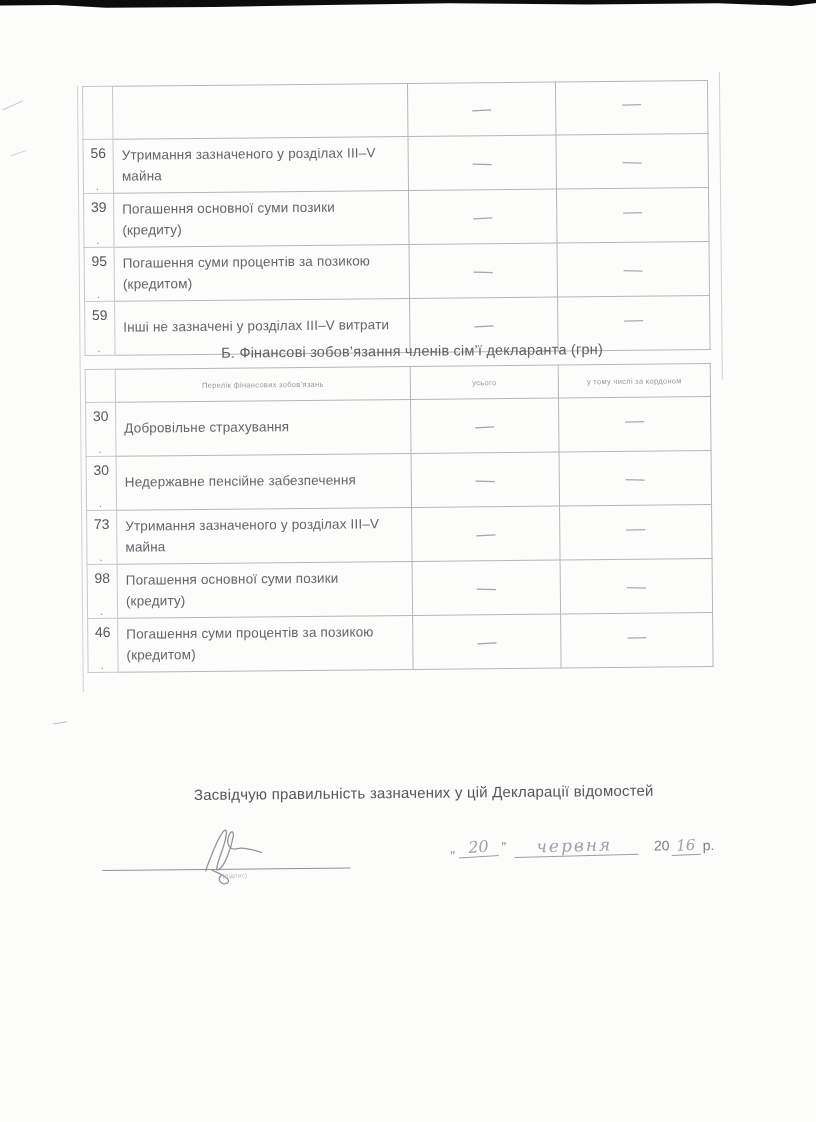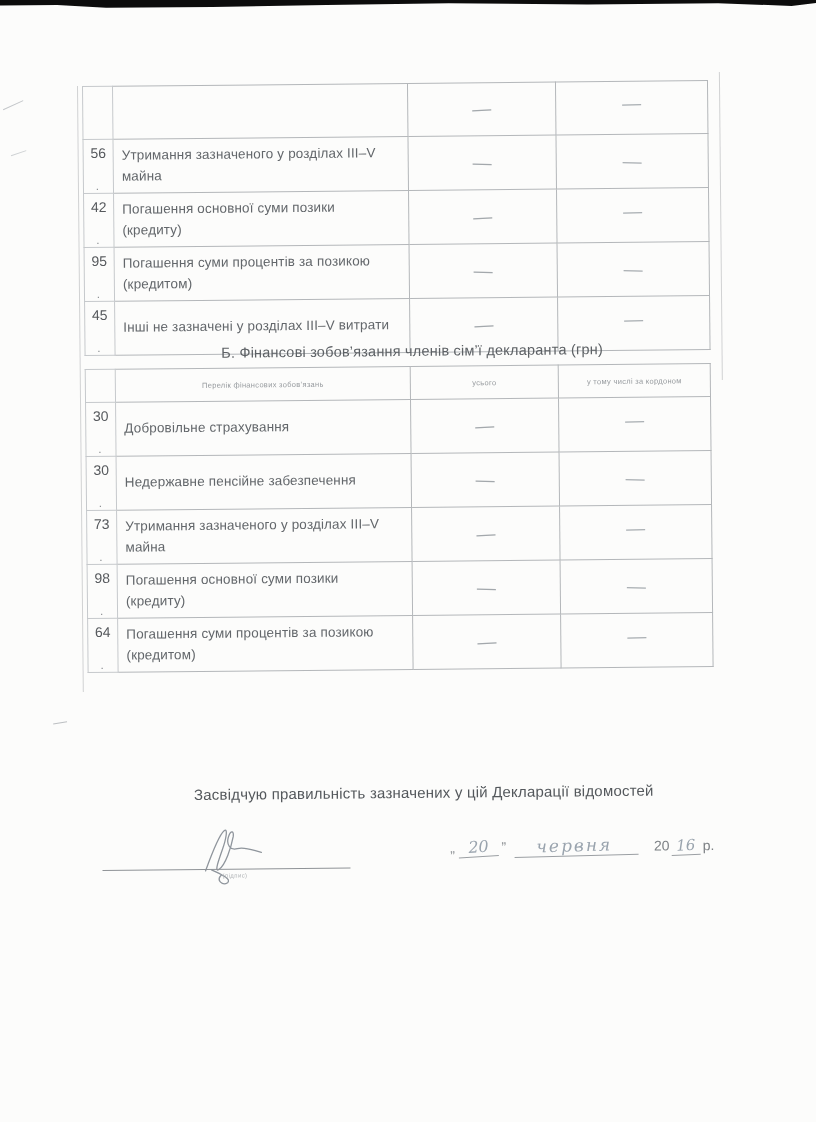--- a/index.html
+++ b/index.html
@@ -137,21 +137,21 @@
               </div>
     </td>
     <td class="label">Утримання зазначеного у розділах III–V майна</td>
     <td class="val"><span class="dash">—</span></td>
     <td class="val"><span class="dash">—</span></td>
   </tr>
 
   <tr>
     <td class="num">
       <div class="num-inner">
-                <span class="n">42</span>
+                <span class="n">39</span>
                 <span class="dt">.</span>
               </div>
     </td>
     <td class="label">Погашення основної суми позики (кредиту)</td>
     <td class="val"><span class="dash">—</span></td>
     <td class="val"><span class="dash">—</span></td>
   </tr>
 
   <tr>
     <td class="num">
@@ -161,21 +161,21 @@
               </div>
     </td>
     <td class="label">Погашення суми процентів за позикою (кредитом)</td>
     <td class="val"><span class="dash">—</span></td>
     <td class="val"><span class="dash">—</span></td>
   </tr>
 
   <tr>
     <td class="num">
       <div class="num-inner">
-                <span class="n">45</span>
+                <span class="n">59</span>
                 <span class="dt">.</span>
               </div>
     </td>
     <td class="label">Інші не зазначені у розділах III–V витрати</td>
     <td class="val"><span class="dash">—</span></td>
     <td class="val"><span class="dash">—</span></td>
   </tr>
 </tbody>
     </table>
 
@@ -241,21 +241,21 @@
               </div>
     </td>
     <td class="label">Погашення основної суми позики (кредиту)</td>
     <td class="val"><span class="dash">—</span></td>
     <td class="val"><span class="dash">—</span></td>
   </tr>
 
   <tr>
     <td class="num">
       <div class="num-inner">
-                <span class="n">64</span>
+                <span class="n">46</span>
                 <span class="dt">.</span>
               </div>
     </td>
     <td class="label">Погашення суми процентів за позикою (кредитом)</td>
     <td class="val"><span class="dash">—</span></td>
     <td class="val"><span class="dash">—</span></td>
   </tr>
 </tbody>
     </table>
 

